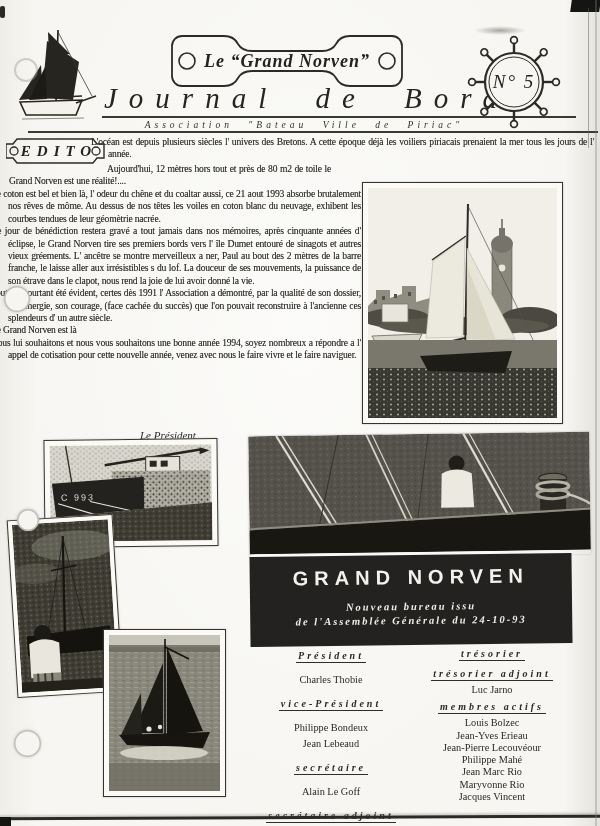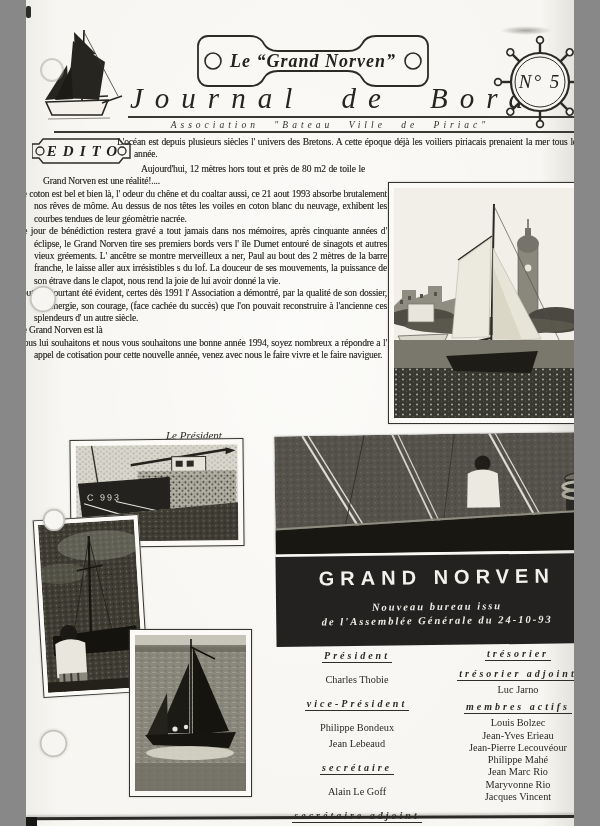--- a/index.html
+++ b/index.html
@@ -1,17 +1,17 @@
 <!DOCTYPE html>
 <html><head>
 <meta charset="utf-8">
 <style>
   html,body{margin:0;padding:0;background:#888;}
   .page{
-    position:relative;width:548px;height:826px;margin:0 auto;
+    position:relative;width:600px;height:826px;margin:0 auto;
     background:#f7f6f2;
     background-image:radial-gradient(ellipse at 50% 40%, rgba(255,255,255,.55), rgba(0,0,0,0) 70%),
                      linear-gradient(90deg, rgba(180,178,168,.12), rgba(0,0,0,0) 6%, rgba(0,0,0,0) 94%, rgba(160,158,148,.22));
     overflow:hidden;
     font-family:"Liberation Serif","DejaVu Serif",serif;
     color:#2b2a26;
   }
   .abs{position:absolute;}
   
   .plaque-text{
@@ -200,21 +200,21 @@
   <svg class="abs" style="left:6px;top:136px" width="102" height="30" viewBox="0 0 102 30">
     <polygon points="11,3 87,3 91,8 98,8 98,22 91,22 87,27 11,27 7,22 0,22 0,8 7,8" fill="none" stroke="#2c2b26" stroke-width="1.4"></polygon>
     <circle cx="8" cy="15" r="4" fill="none" stroke="#2c2b26" stroke-width="1.3"></circle>
     <circle cx="90" cy="15" r="4" fill="none" stroke="#2c2b26" stroke-width="1.3"></circle>
   </svg>
   <div class="edito-label">EDITO</div>
 
   <div class="abs body-text" style="left:105px;top:136px;width:489px">
     <p>L'océan est depuis plusieurs siècles l' univers des Bretons. A cette époque déjà les voiliers piriacais prenaient la mer tous les jours de l' année.</p>
   </div>
-  <div class="abs body-text" style="left:9px;top:163px;width:330px">
+  <div class="abs body-text" style="left:1px;top:163px;width:330px">
     <p style="text-indent:98px;padding-left:8px">Aujourd'hui, 12 mètres hors tout et près de 80 m2 de toile le Grand Norven est une réalité!....</p>
   </div>
   <div class="abs body-text" style="left:5px;top:188px;width:356px">
     <p>Le coton est bel et bien là, l' odeur du chêne et du coaltar aussi, ce 21 aout 1993 absorbe brutalement nos rêves de môme. Au dessus de nos têtes les voiles en coton blanc du neuvage, exhibent les courbes tendues de leur géomètrie nacrée.</p>
     <p>Ce jour de bénédiction restera gravé a tout jamais dans nos mémoires, après cinquante années d' éclipse, le Grand Norven tire ses premiers bords vers l' île Dumet entouré de sinagots et autres vieux gréements. L' ancêtre se montre merveilleux a ner, Paul au bout des 2 mètres de la barre franche, le laisse aller aux irrésistibles s du lof. La douceur de ses mouvements, la puissance de son étrave dans le clapot, nous rend la joie de lui avoir donné la vie.</p>
     <p>Tout n'a pourtant été évident, certes dès 1991 l' Association a démontré, par la qualité de son dossier, son énergie, son courage, (face cachée du succès) que l'on pouvait reconstruire à l'ancienne ces splendeurs d' un autre siècle.</p>
     <p>Le Grand Norven est là</p>
     <p>Nous lui souhaitons et nous vous souhaitons une bonne année 1994, soyez nombreux a répondre a l' appel de cotisation pour cette nouvelle année, venez avec nous le faire vivre et le faire naviguer.</p>
   </div>
   <div class="signature">

